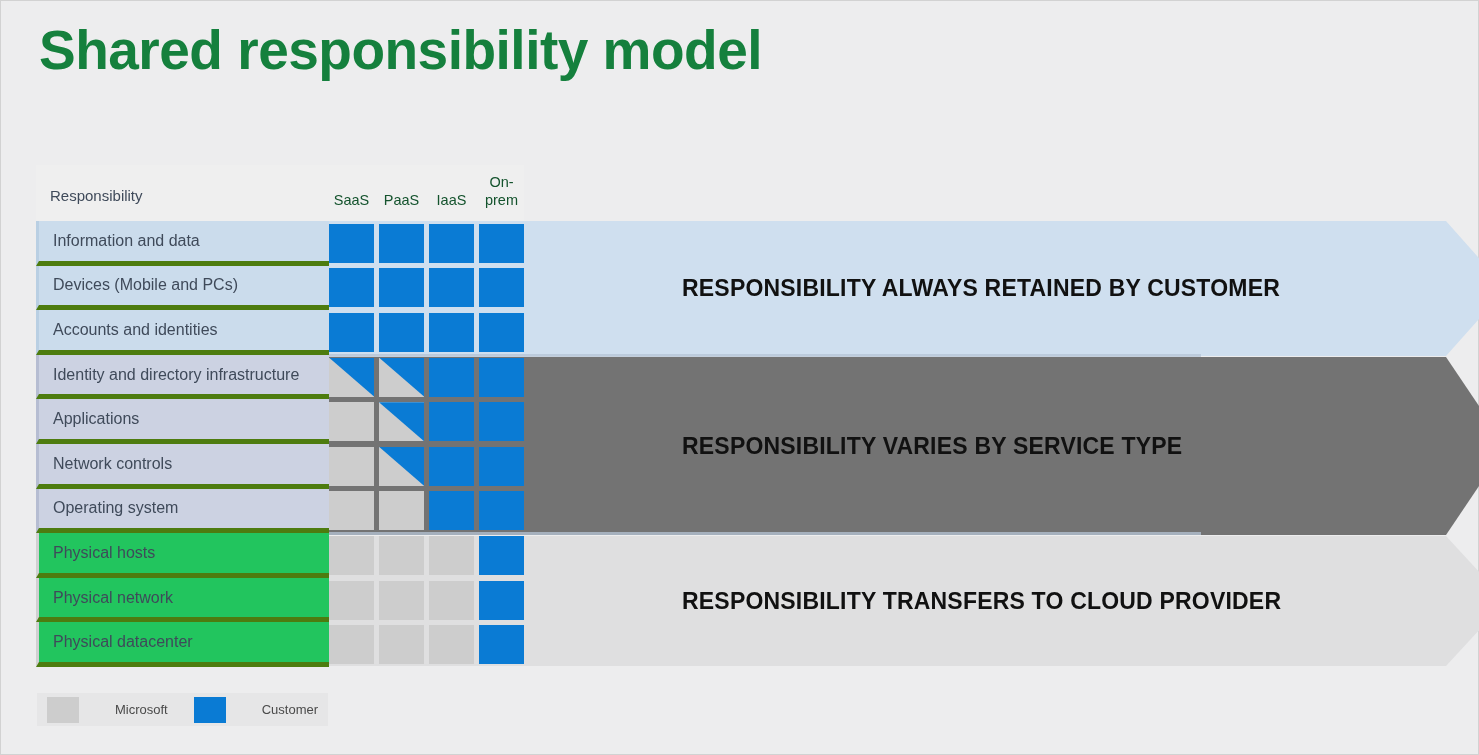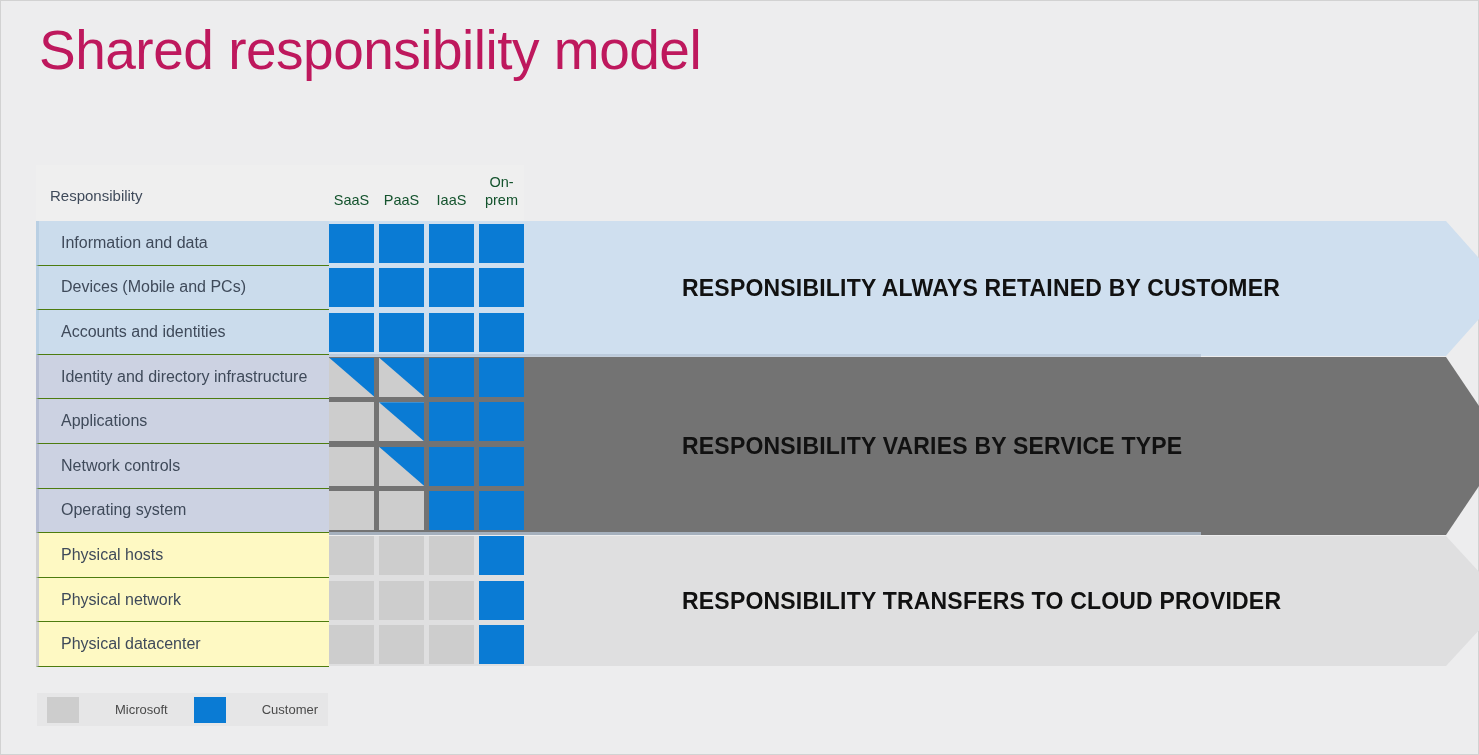--- a/index.html
+++ b/index.html
@@ -13,21 +13,21 @@
   #slide{
     position:absolute;inset:0;
     background:#ededee;
     border:1px solid #d2d2d2;
     box-sizing:border-box;
   }
 
   
   #title{
     position:absolute;left:38px;top:17px;
-    font-size:55px;font-weight:400;color:#be185d;
+    font-size:55px;font-weight:700;color:#15803d;
     letter-spacing:-0.5px;white-space:nowrap;
   }
 
   
   .band{
     position:absolute;
     left:35px;
     display:flex;align-items:center;
     clip-path:polygon(0 0, calc(100% - 60px) 0, 100% 50%, calc(100% - 60px) 100%, 0 100%);
     padding-left:44px;
@@ -67,45 +67,45 @@
     width:45px;margin-right:5px;
     font-size:14.5px;color:#14532d;text-align:center;
     line-height:1.25;
   }
   .hdr-col:last-child{margin-right:0;}
 
   .row{position:relative;height:44.6px;display:flex;align-items:stretch;}
   .row-label{
     width:381px;
     box-sizing:border-box;
-    padding-left:22px;
+    padding-left:14px;
     display:flex;align-items:center;
     font-size:16px;color:#3f4a5a;
     border-left:3px solid transparent;
-    border-bottom:1px solid #4d7c0f;
+    border-bottom:5px solid #4d7c0f;
   }
   .cells{display:flex;align-items:center;padding-left:0;}
   .cell{
     width:45px;height:39px;margin-right:5px;
     position:relative;overflow:hidden;
   }
   .cell:last-child{margin-right:0;}
   .cell.ms{background:#cdcdcd;}
   .cell.cust{background:#0a7bd4;}
   .cell.split{background:#cdcdcd;}
   .cell.split::after{
     content:"";position:absolute;inset:0;
     background:#0a7bd4;
     clip-path:polygon(0 0, 100% 0, 100% 100%);
   }
 
   
   .g1 .row-label{background:#cbdcec;border-left-color:#b9cfe3;}
   .g2 .row-label{background:#ccd2e2;border-left-color:#b6bdd2;}
-  .g3 .row-label{background:#fef9c3;border-left-color:#d0d0d1;}
+  .g3 .row-label{background:#22c55e;border-left-color:#d0d0d1;}
 
   
   #legend{
     position:absolute;left:36px;top:692px;
     height:33px;display:flex;align-items:center;
     background:#e6e6e7;padding:0 10px;box-sizing:border-box;
   }
   .lg-item{display:flex;align-items:center;margin-right:26px;}
   .lg-item:last-child{margin-right:0;}
   .lg-sw{width:32px;height:26px;margin-right:11px;}

